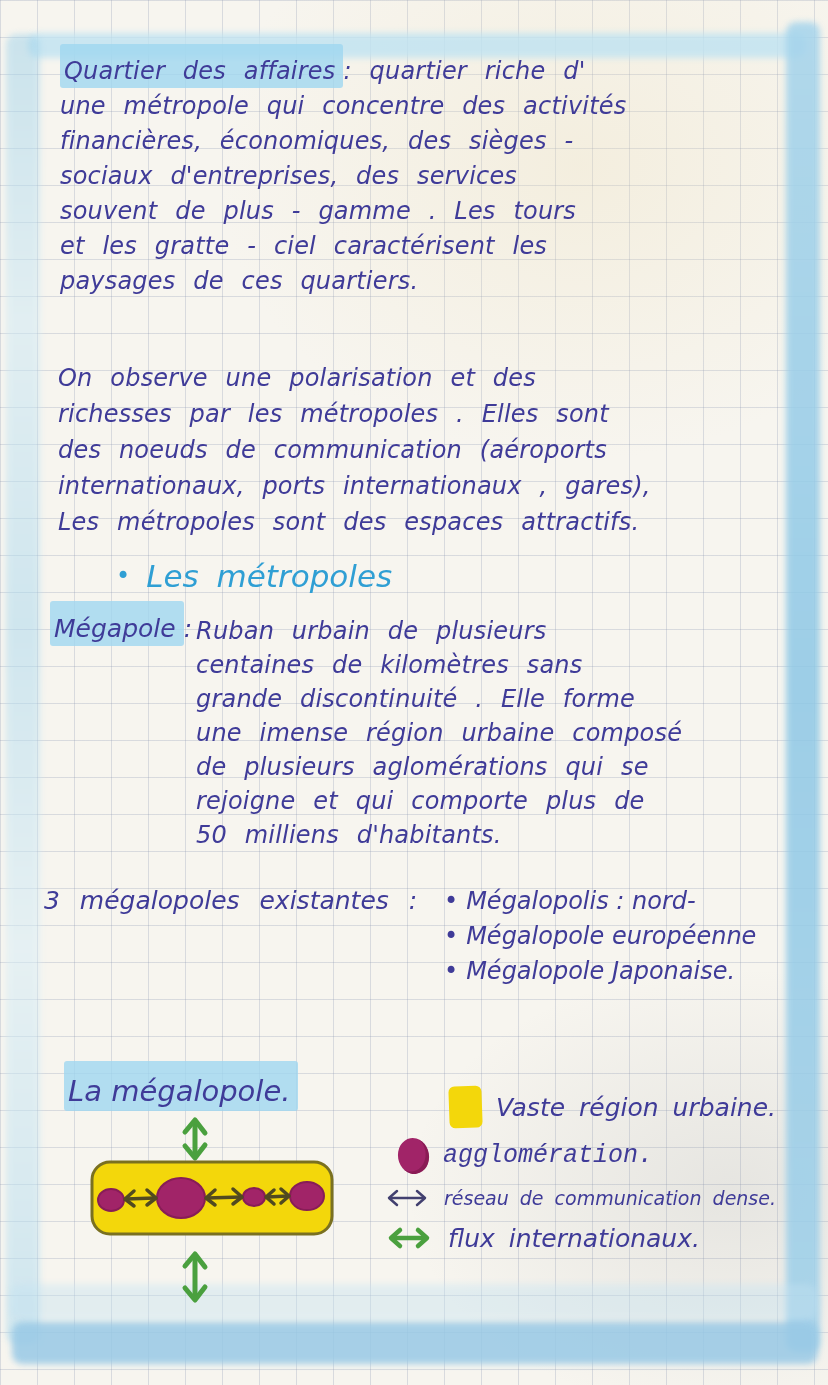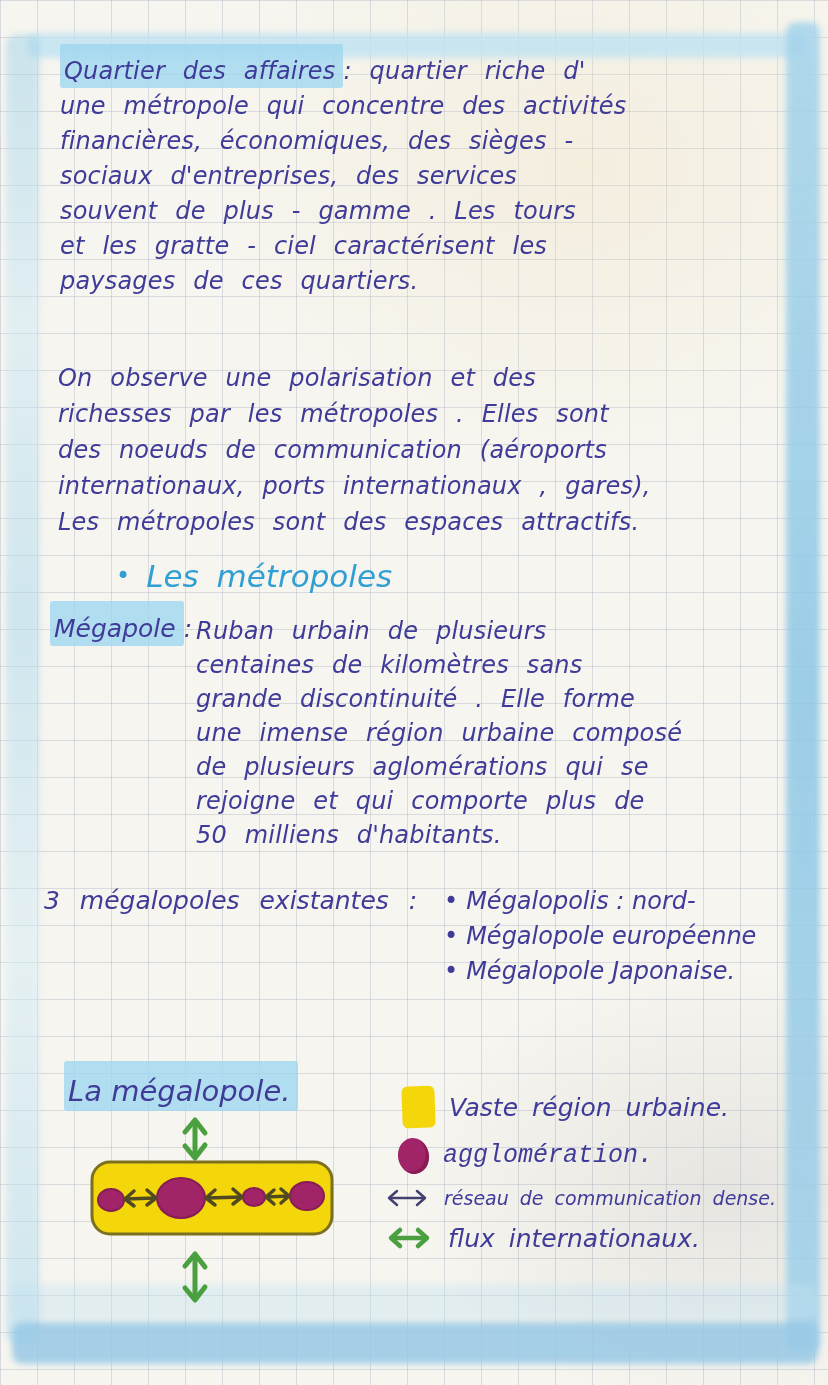--- a/index.html
+++ b/index.html
@@ -43,21 +43,21 @@
   .megal-items{left:444px;top:884px;line-height:35px;font-size:24px;}
   .megal-items .b{margin-right:8px;}
   .megal-indent{padding-left:26px;}
 
   .schema-title{left:64px;top:1074px;font-size:29px;}
 
   .diagram{left:78px;top:1108px;}
 
   .legend{left:384px;top:1082px;display:flex;flex-direction:column;}
   .legend-row{display:flex;align-items:center;gap:14px;}
-  .lr1{height:50px;}
+  .lr1{height:50px;justify-content:flex-end;}
   .lr2{height:47px;font-family:Liberation Mono, monospace;}
   .lr3{height:38px;}
   .lr4{height:42px;}
   .legend-label{font-size:25px;word-spacing:6px;}
   .legend-label.small{font-size:19px;word-spacing:5px;}
   .swatch-yellow{width:33px;height:42px;background:#f3d70b;border-radius:6px;transform:rotate(-2deg);margin-left:18px;}
   .dot-magenta{width:31px;height:36px;background:#a12468;border-radius:50%;transform:rotate(-10deg);margin-left:14px;box-shadow:inset -3px -3px 0 rgba(120,20,70,.55);}
 </style>
 </head>
 <body>

